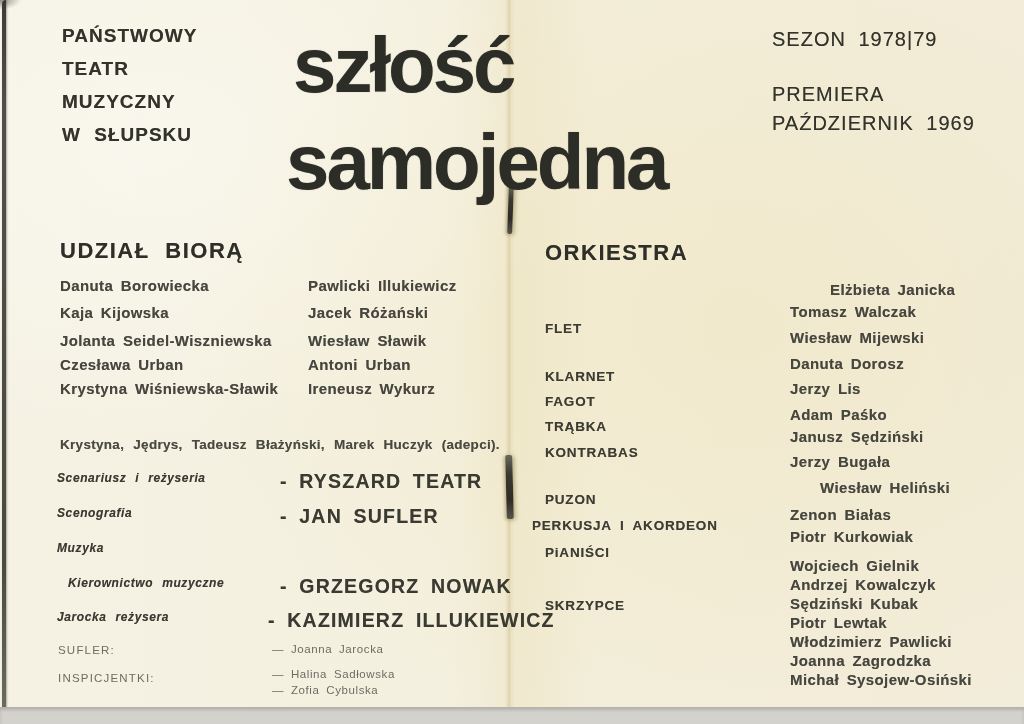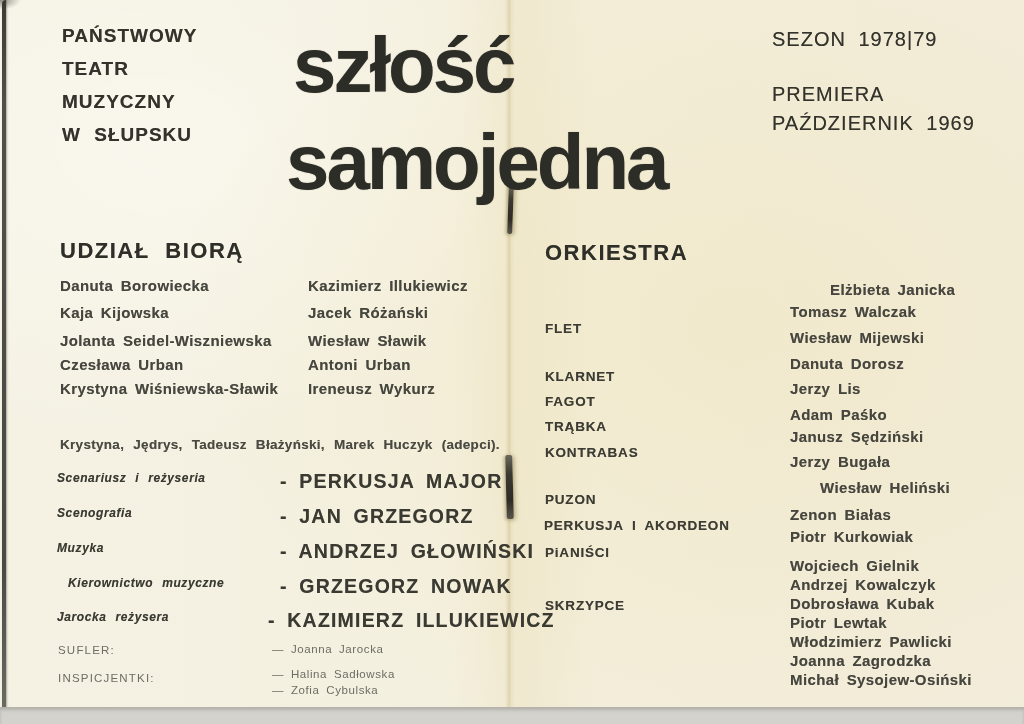--- a/index.html
+++ b/index.html
@@ -64,69 +64,68 @@
   <div class="line meta-line" style="left:772px;top:112px">PAŹDZIERNIK 1969</div>
 
   <div class="line section-h" style="left:60px;top:238px">UDZIAŁ BIORĄ</div>
 
   <div class="line cast-name" style="left:60px;top:277px">Danuta Borowiecka</div>
   <div class="line cast-name" style="left:60px;top:304px">Kaja Kijowska</div>
   <div class="line cast-name" style="left:60px;top:332px">Jolanta Seidel-Wiszniewska</div>
   <div class="line cast-name" style="left:60px;top:356px">Czesława Urban</div>
   <div class="line cast-name" style="left:60px;top:380px">Krystyna Wiśniewska-Sławik</div>
 
-  <div class="line cast-name" style="left:308px;top:277px">Kazimierz Illukiewicz</div>
+  <div class="line cast-name" style="left:308px;top:277px">Pawlicki Illukiewicz</div>
   <div class="line cast-name" style="left:308px;top:304px">Jacek Różański</div>
   <div class="line cast-name" style="left:308px;top:332px">Wiesław Sławik</div>
   <div class="line cast-name" style="left:308px;top:356px">Antoni Urban</div>
   <div class="line cast-name" style="left:308px;top:380px">Ireneusz Wykurz</div>
 
   <div class="line adepts-line" style="left:60px;top:437px">Krystyna, Jędrys, Tadeusz Błażyński, Marek Huczyk (adepci).</div>
 
   <div class="line credit-label" style="left:57px;top:471px">Scenariusz i reżyseria</div>
-  <div class="line credit-value" style="left:280px;top:470px">- PERKUSJA MAJOR</div>
+  <div class="line credit-value" style="left:280px;top:470px">- RYSZARD TEATR</div>
   <div class="line credit-label" style="left:57px;top:506px">Scenografia</div>
-  <div class="line credit-value" style="left:280px;top:505px">- JAN GRZEGORZ</div>
+  <div class="line credit-value" style="left:280px;top:505px">- JAN SUFLER</div>
   <div class="line credit-label" style="left:57px;top:541px">Muzyka</div>
-  <div class="line credit-value" style="left:280px;top:540px">- ANDRZEJ GŁOWIŃSKI</div>
   <div class="line credit-label" style="left:68px;top:576px">Kierownictwo muzyczne</div>
   <div class="line credit-value" style="left:280px;top:575px">- GRZEGORZ NOWAK</div>
   <div class="line credit-label" style="left:57px;top:610px">Jarocka reżysera</div>
   <div class="line credit-value" style="left:268px;top:609px">- KAZIMIERZ ILLUKIEWICZ</div>
 
   <div class="line small-label" style="left:58px;top:644px">SUFLER:</div>
   <div class="line small-name" style="left:272px;top:643px">— Joanna Jarocka</div>
   <div class="line small-label" style="left:58px;top:672px">INSPICJENTKI:</div>
   <div class="line small-name" style="left:272px;top:668px">— Halina Sadłowska</div>
   <div class="line small-name" style="left:272px;top:684px">— Zofia Cybulska</div>
 
   <div class="line section-h" style="left:545px;top:240px">ORKIESTRA</div>
 
   <div class="line instrument" style="left:545px;top:281px">FLET</div>
   <div class="line instrument" style="left:545px;top:329px">KLARNET</div>
   <div class="line instrument" style="left:545px;top:354px">FAGOT</div>
   <div class="line instrument" style="left:545px;top:379px">TRĄBKA</div>
   <div class="line instrument" style="left:545px;top:405px">KONTRABAS</div>
   <div class="line instrument" style="left:545px;top:452px">PUZON</div>
-  <div class="line instrument" style="left:544px;top:478px">PERKUSJA I AKORDEON</div>
+  <div class="line instrument" style="left:532px;top:478px">PERKUSJA I AKORDEON</div>
   <div class="line instrument" style="left:545px;top:505px">PiANIŚCI</div>
   <div class="line instrument" style="left:545px;top:558px">SKRZYPCE</div>
 
   <div class="line musician" style="left:830px;top:281px">Elżbieta Janicka</div>
   <div class="line musician" style="left:790px;top:303px">Tomasz Walczak</div>
   <div class="line musician" style="left:790px;top:329px">Wiesław Mijewski</div>
   <div class="line musician" style="left:790px;top:355px">Danuta Dorosz</div>
   <div class="line musician" style="left:790px;top:380px">Jerzy Lis</div>
   <div class="line musician" style="left:790px;top:406px">Adam Paśko</div>
   <div class="line musician" style="left:790px;top:428px">Janusz Sędziński</div>
   <div class="line musician" style="left:790px;top:453px">Jerzy Bugała</div>
   <div class="line musician" style="left:820px;top:479px">Wiesław Heliński</div>
   <div class="line musician" style="left:790px;top:506px">Zenon Białas</div>
   <div class="line musician" style="left:790px;top:528px">Piotr Kurkowiak</div>
   <div class="line musician" style="left:790px;top:557px">Wojciech Gielnik</div>
   <div class="line musician" style="left:790px;top:576px">Andrzej Kowalczyk</div>
-  <div class="line musician" style="left:790px;top:595px">Dobrosława Kubak</div>
+  <div class="line musician" style="left:790px;top:595px">Sędziński Kubak</div>
   <div class="line musician" style="left:790px;top:614px">Piotr Lewtak</div>
   <div class="line musician" style="left:790px;top:633px">Włodzimierz Pawlicki</div>
   <div class="line musician" style="left:790px;top:652px">Joanna Zagrodzka</div>
   <div class="line musician" style="left:790px;top:671px">Michał Sysojew-Osiński</div>
 
 </div>
 
 </body></html>

